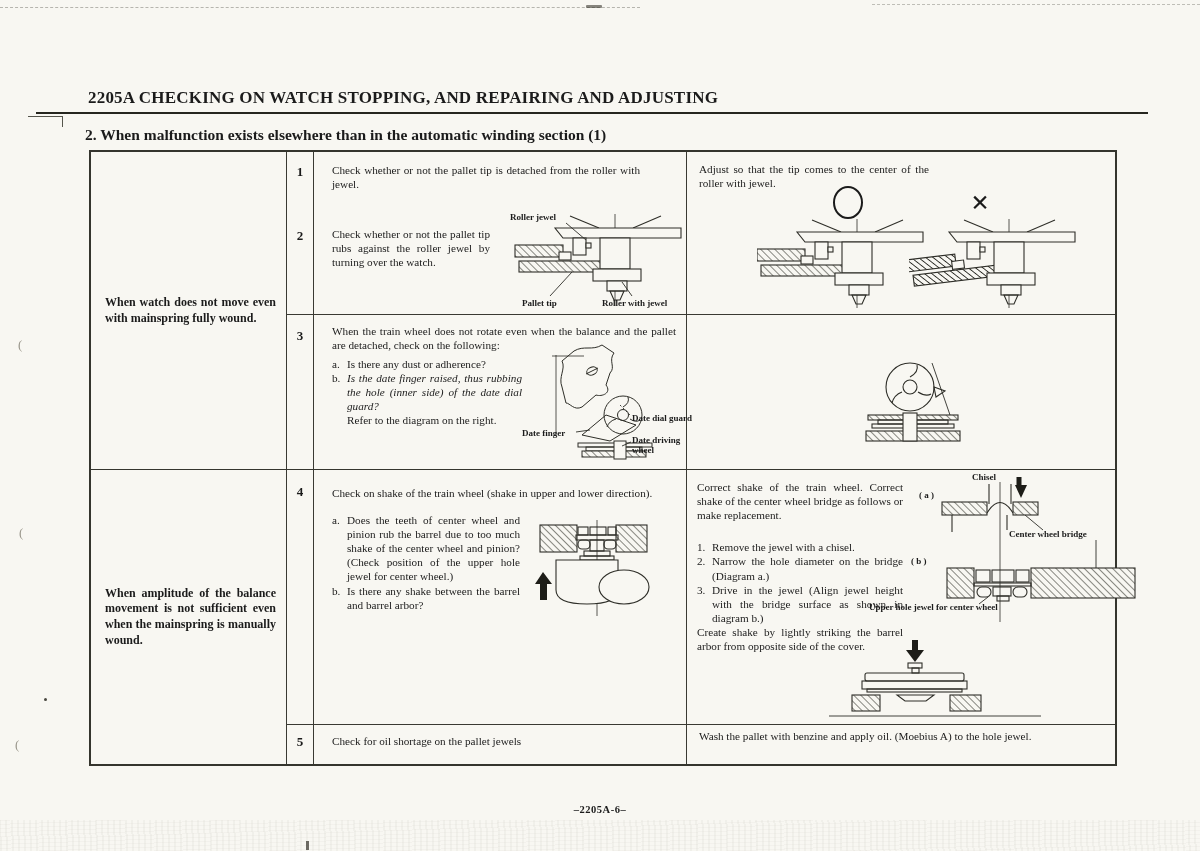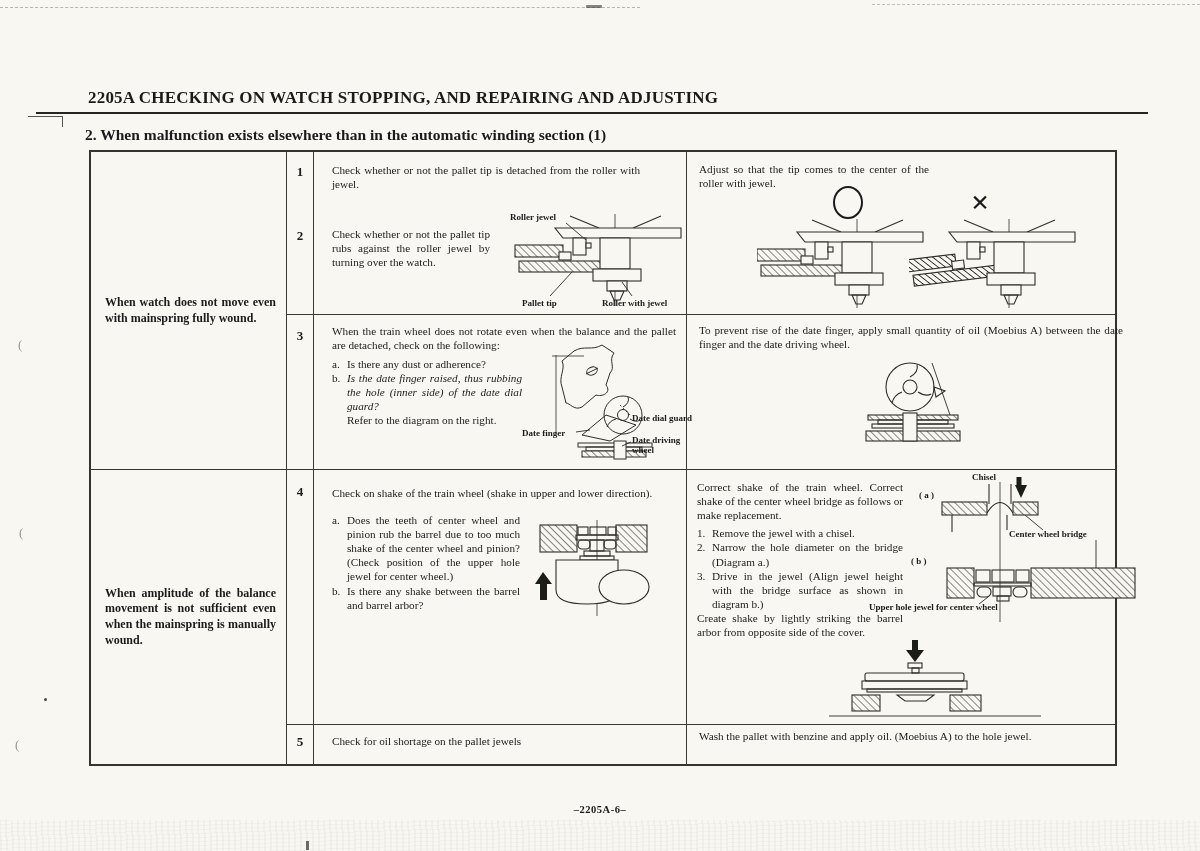--- a/index.html
+++ b/index.html
@@ -228,21 +228,20 @@
                 <line x1="58" y1="89" x2="72" y2="87" stroke-width="0.9"></line>
                 <line x1="104" y1="103" x2="113" y2="99" stroke-width="0.9"></line>
               </g>
             </svg>
             <div class="dlabel" style="left:114px;top:70px;">Date dial guard</div>
             <div class="dlabel" style="left:4px;top:85px;">Date finger</div>
             <div class="dlabel wrap" style="left:114px;top:92px;width:52px;">Date driving wheel</div>
           </div>
         </div>
         <div class="repair">
-          <div class="abs t" style="left:12px;top:8px;width:424px;">To prevent rise of the date finger, apply small quantity of oil (Moebius A) between the date finger and the date driving wheel.</div>
 
           <div class="dia" style="left:165px;top:42px;">
             <svg width="120" height="108" viewBox="0 0 120 108">
               <defs>
                 <pattern id="h5" width="5" height="5" patternUnits="userSpaceOnUse" patternTransform="rotate(-45)">
                   <rect width="5" height="5" fill="#f8f7f2"></rect>
                     <line x1="0" y1="0" x2="0" y2="5" stroke="#3b3b33" stroke-width="1.2"></line>
                 </pattern>
               </defs>
               <g stroke="#2e2e28" stroke-width="1.1" fill="none">
@@ -313,21 +312,21 @@
                 <rect x="66" y="36" width="34" height="4"></rect>
                 <path d="M42,40 L104,40 L104,70 Q104,84 73,84 Q42,84 42,70 Z" fill="#f8f7f2"></path>
                 <ellipse cx="110" cy="67" rx="25" ry="17" fill="#f8f7f2"></ellipse>
                 <polygon points="29,52 21,64 26,64 26,80 33,80 33,64 38,64" fill="#1d1d18" stroke="none"></polygon>
               </g>
             </svg>
           </div>
         </div>
         <div class="repair">
           <div class="abs" style="left:10px;top:10px;width:206px;">
-            <div class="t" style="margin-bottom:4px;">Correct shake of the train wheel. Correct shake of the center wheel bridge as follows or make replacement.</div>
+            <div class="t" style="margin-bottom:18px;">Correct shake of the train wheel. Correct shake of the center wheel bridge as follows or make replacement.</div>
             <div class="mrow">
               <span class="mk">1.</span>
               <span class="t" style="flex:1;">Remove the jewel with a chisel.</span>
             </div>
             <div class="mrow">
               <span class="mk">2.</span>
               <span class="t" style="flex:1;">Narrow the hole diameter on the bridge (Diagram a.)</span>
             </div>
             <div class="mrow">
               <span class="mk">3.</span>

